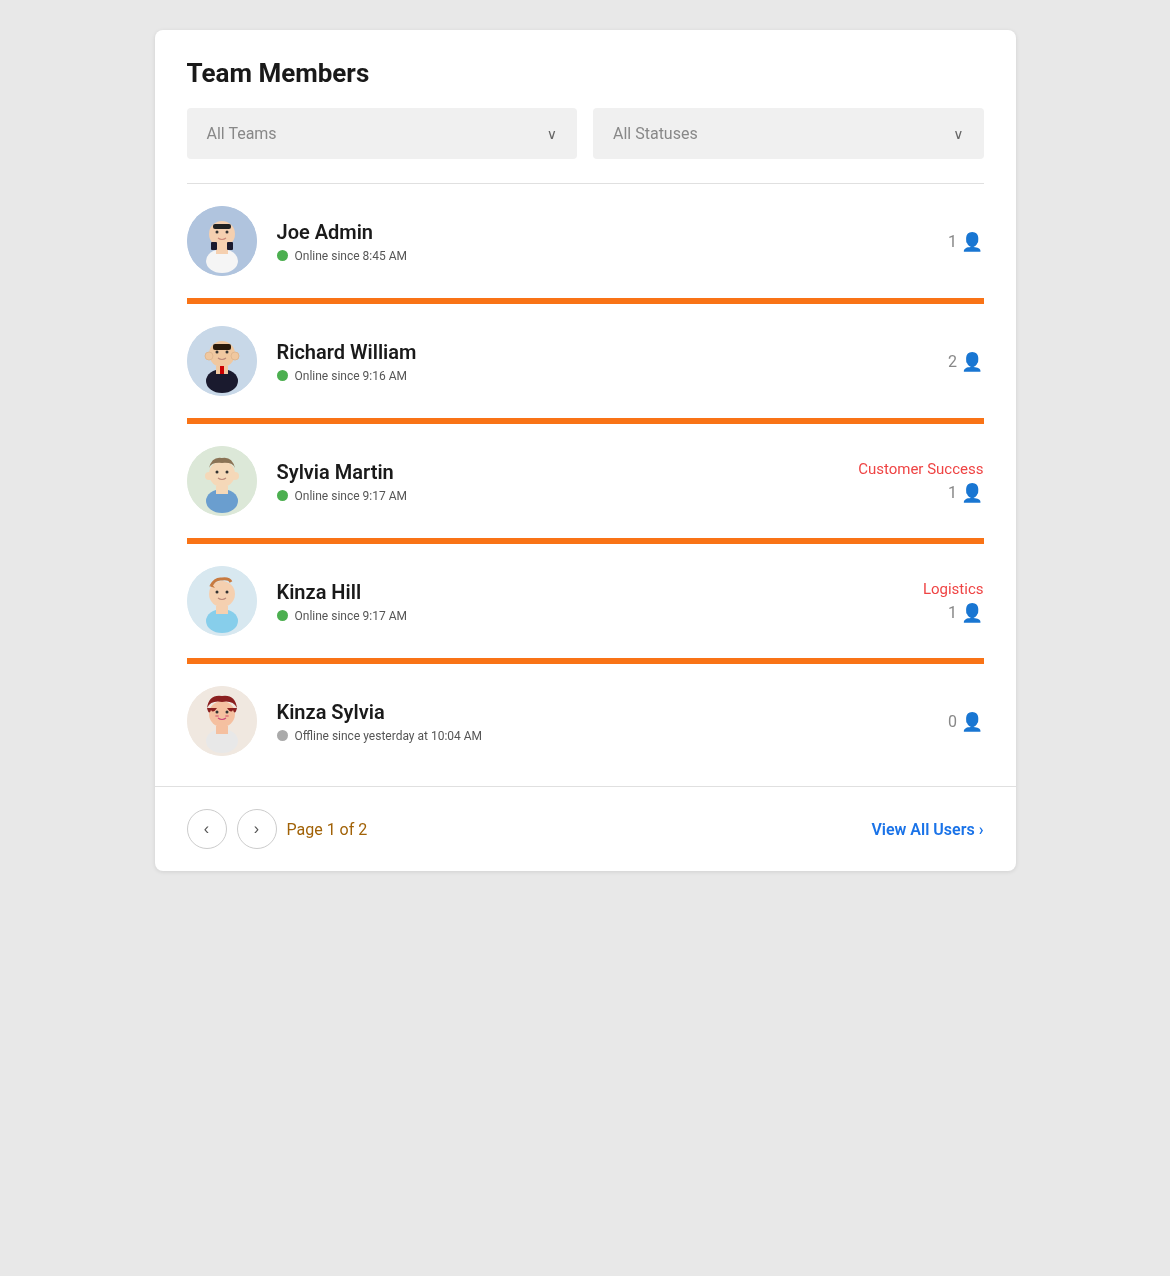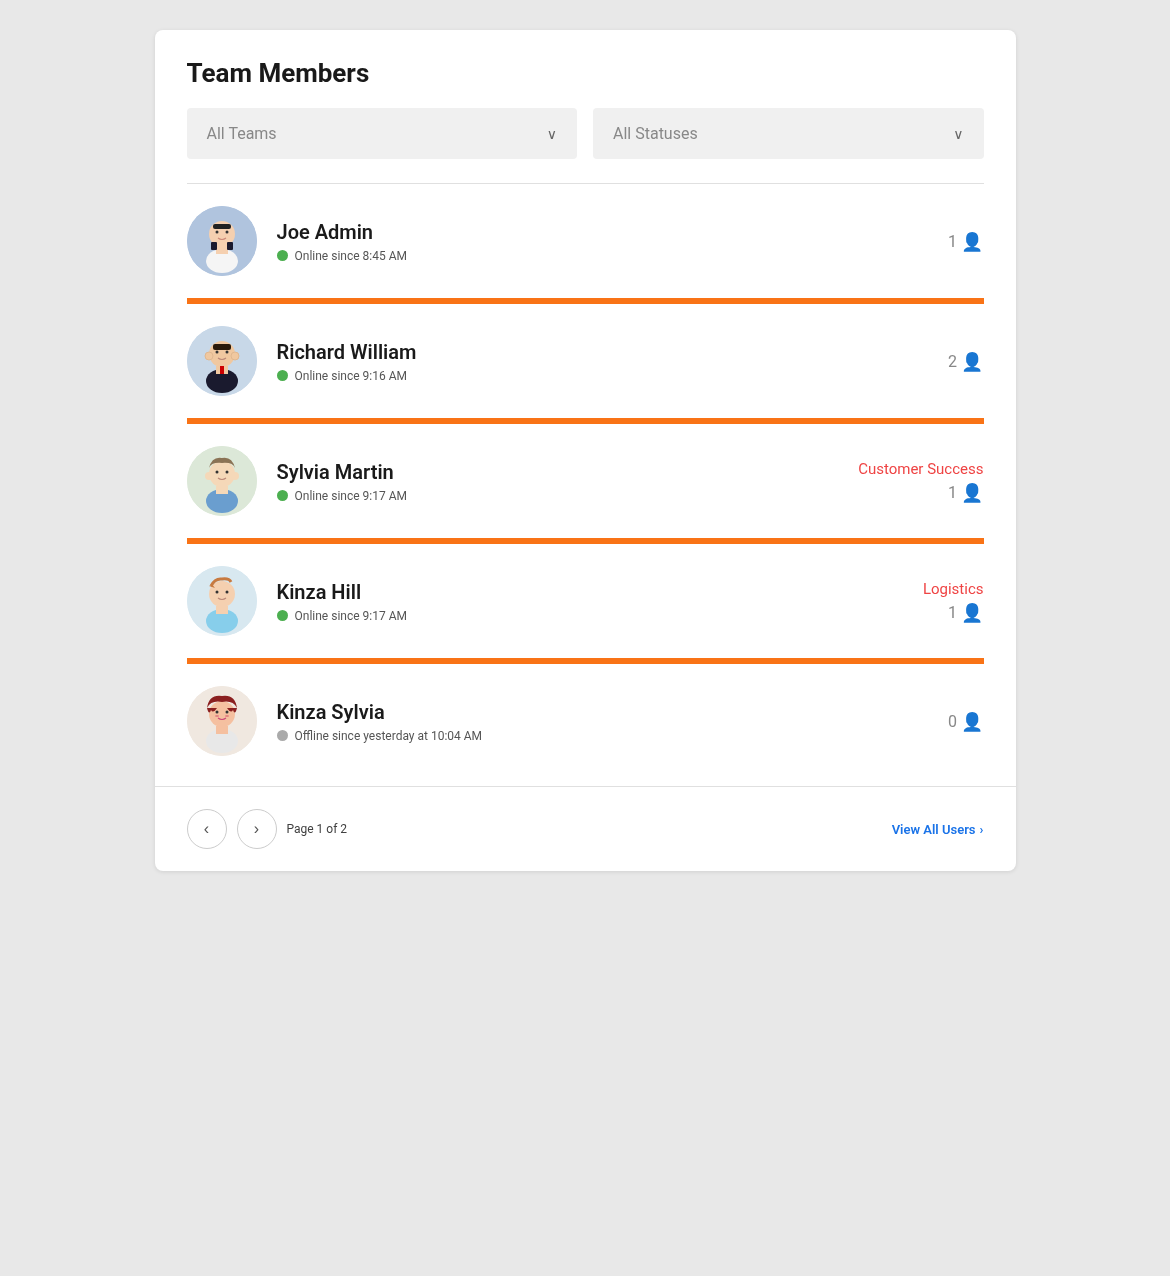--- a/index.html
+++ b/index.html
@@ -145,25 +145,25 @@
       border: 1px solid #ccc;
       background: #fff;
       cursor: pointer;
       display: flex;
       align-items: center;
       justify-content: center;
       font-size: 16px;
       color: #555;
     }
     .page-info {
-      font-size: 12px;
-      color: #404040;
+      font-size: 16px;
+      color: #a16207;
     }
     .view-all-link {
-      font-size: 13px;
+      font-size: 16px;
       color: #1a73e8;
       font-weight: 600;
       cursor: pointer;
       display: flex;
       align-items: center;
       gap: 4px;
       text-decoration: none;
     }
     
     .avatar-joe { background: #b0c4de; }

